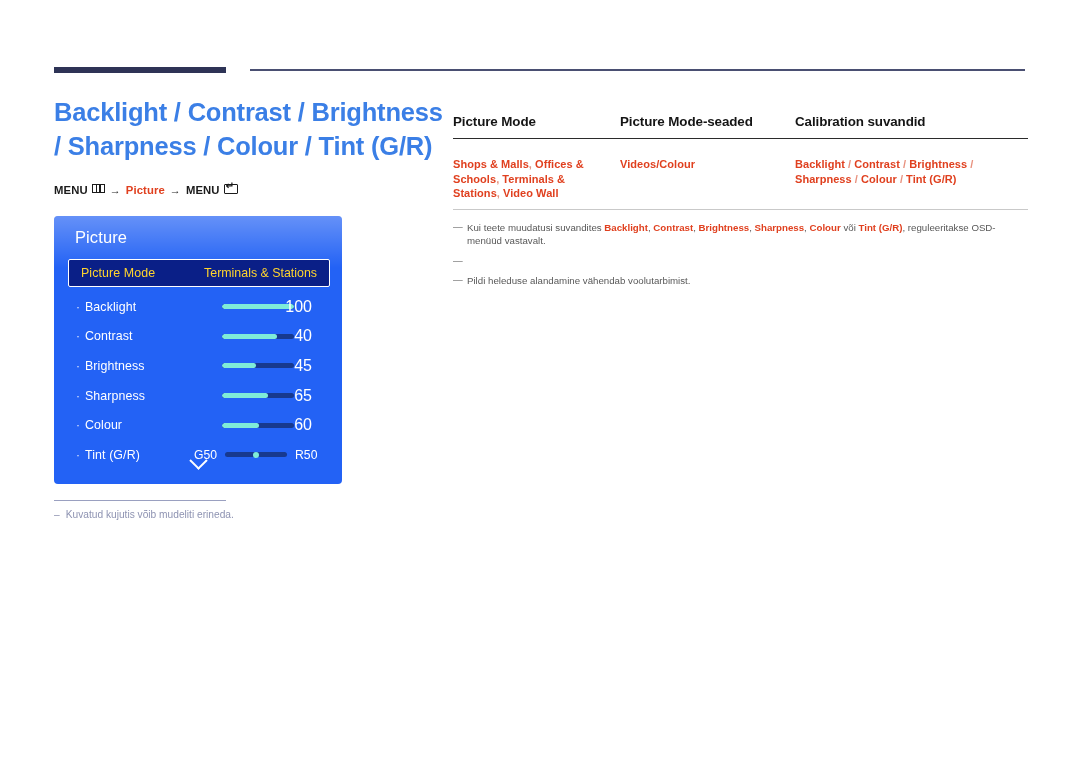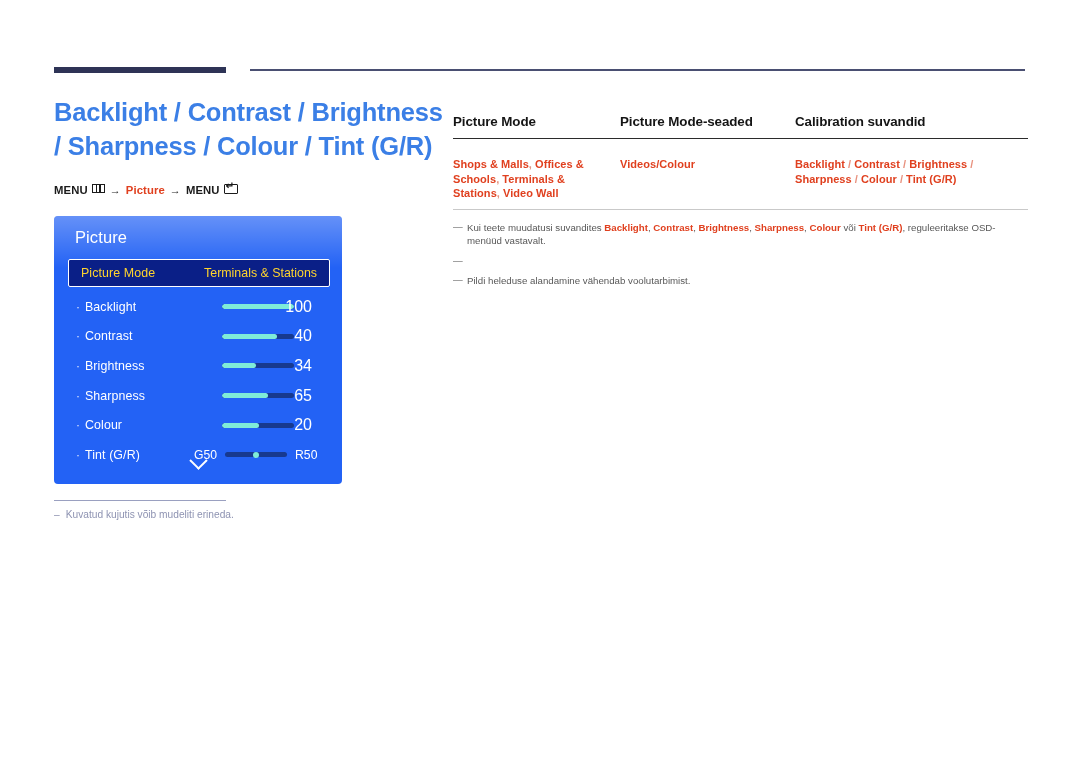--- a/index.html
+++ b/index.html
@@ -394,21 +394,21 @@
 
       <div class="osd-row">
         <span class="bullet">·</span>
         <span class="lbl">Brightness</span>
         <span class="slider-wrap">
           <span class="track">
             <span class="fill" style="width: 47%;"></span>
           </span>
         </span>
         <span class="num">
-            <span class="num-inner">34</span>
+            <span class="num-inner">45</span>
           </span>
       </div>
 
       <div class="osd-row">
         <span class="bullet">·</span>
         <span class="lbl">Sharpness</span>
         <span class="slider-wrap">
           <span class="track">
             <span class="fill" style="width: 64%;"></span>
           </span>
@@ -420,21 +420,21 @@
 
       <div class="osd-row">
         <span class="bullet">·</span>
         <span class="lbl">Colour</span>
         <span class="slider-wrap">
           <span class="track">
             <span class="fill" style="width: 52%;"></span>
           </span>
         </span>
         <span class="num">
-            <span class="num-inner">20</span>
+            <span class="num-inner">60</span>
           </span>
       </div>
 
       <div class="osd-row">
         <span class="bullet">·</span>
         <span class="lbl">Tint (G/R)</span>
         <span class="tint-wrap">
           <span class="tint-end">G50</span>
           <span class="tint-track">
             <span class="tint-knob" style="left: 50%;"></span>

